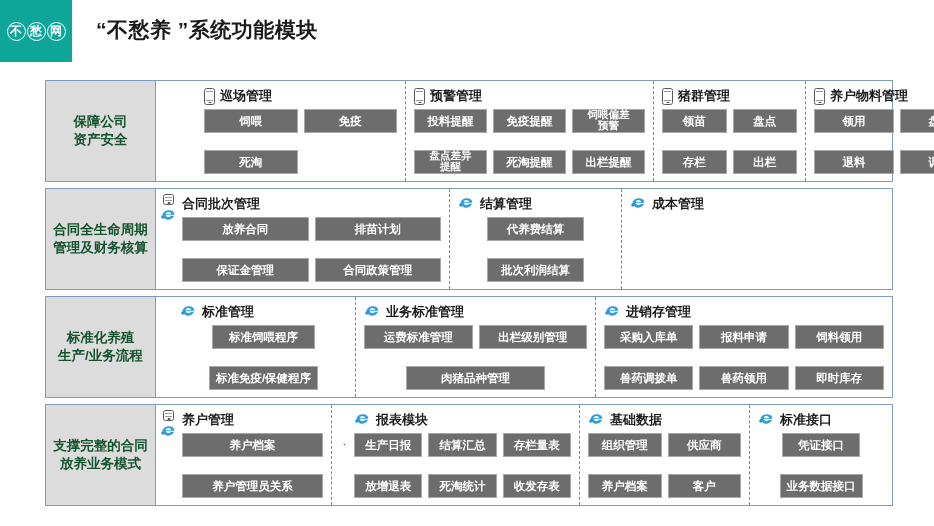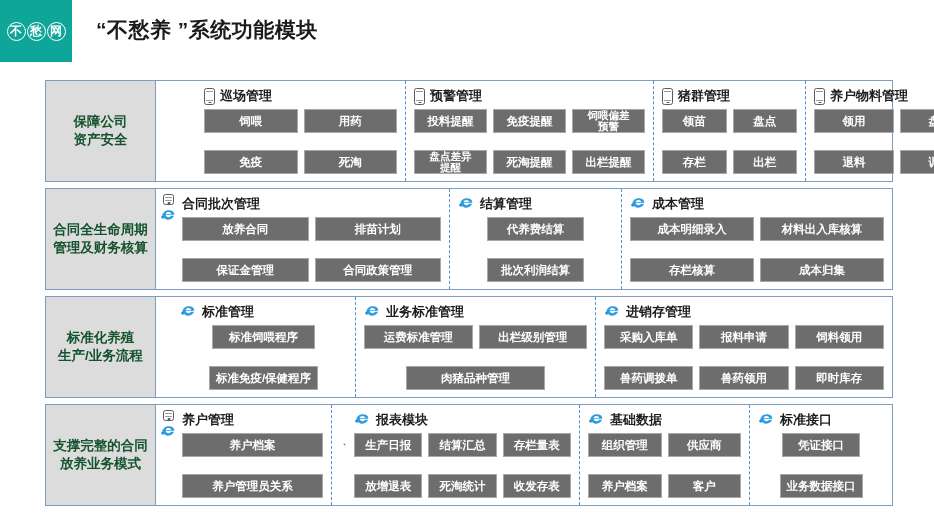--- a/index.html
+++ b/index.html
@@ -87,21 +87,21 @@
   
   .btns { display: flex; flex-wrap: wrap; gap: 17px 6px; }
   .btn {
     background: #6d6d6d; color: #ffffff;
     border: 1px solid #a8a8a8;
     font-size: 11.5px; font-weight: bold;
     display: flex; align-items: center; justify-content: center; text-align: center;
     height: 24px; padding: 0 6px; line-height: 1.05;
     white-space: nowrap;
   }
-  .btn.two-line { white-space: normal; line-height: 1.05; font-size: 10.5px; }
+  .btn.two-line { white-space: normal; line-height: 1.05; font-size: 10.5px; font-family: Liberation Mono, monospace; }
   .btn.w-half { flex: 0 0 calc(50% - 3px); }
   .btn.w-third { flex: 0 0 calc(33.333% - 4px); }
   .btn.w-full { flex: 0 0 100%; }
   .btn.w-center { flex: 0 0 62%; margin: 0 auto; }
 
   .row-1 .col-pigpen { flex: 0 0 210px; margin-left: 40px; }
   .row-1 .col-alert { flex: 0 0 248px; }
   .row-1 .col-herd { flex: 0 0 152px; }
   .row-1 .col-material { flex: 0 0 auto; }
 
@@ -146,21 +146,20 @@
       </div>
       <div class="row-cols">
 
         <div class="col col-pigpen">
           <div class="col-head">
             <span class="icon-phone"></span>
             <span class="col-title">巡场管理</span>
           </div>
           <div class="btns">
             <div class="btn w-half">饲喂</div>
-            <div class="btn w-half">用药</div>
             <div class="btn w-half">免疫</div>
             <div class="btn w-half">死淘</div>
           </div>
         </div>
 
         <div class="col col-alert">
           <div class="col-head">
             <span class="icon-phone"></span>
             <span class="col-title">预警管理</span>
           </div>
@@ -255,26 +254,20 @@
           <div class="col-head">
             <span class="icon-ie">
               <svg viewBox="0 0 24 24" width="17" height="17" aria-hidden="true">
                 <path d="M12 3.2c-4.4 0-8 3.1-8.6 7.1C2 11.6 1.4 13 2 14c.7 1.2 2.6 1.2 4.6.3 1.5 1.4 3.4 2.2 5.4 2.2 3.6 0 6.7-2.3 7.8-5.5h-4.2c-.7 1.2-2 2-3.6 2-2 0-3.7-1.4-4-3.3h12c.1-.4.1-.8.1-1.2 0-3.1-3.5-5.3-8.1-5.3z" fill="#2f9ee0"></path>
                 <path d="M8 8.6c.4-1.8 2-3.1 3.9-3.1s3.5 1.3 3.9 3.1H8z" fill="#ffffff"></path>
                 <path d="M3.6 11.2c-1.1.7-1.7 1.5-1.3 2.1.4.6 1.7.5 3.1-.2-.8-.5-1.4-1.1-1.8-1.9z" fill="#1c7fc4"></path>
               </svg>
             </span>
             <span class="col-title">成本管理</span>
           </div>
-          <div class="btns">
-            <div class="btn w-half">成本明细录入</div>
-            <div class="btn w-half">材料出入库核算</div>
-            <div class="btn w-half">存栏核算</div>
-            <div class="btn w-half">成本归集</div>
-          </div>
         </div>
 
       </div>
     </div>
 
     <div class="row row-3">
       <div class="row-label">
         <span>
           <span>标准化养殖</span><br>
           <span>生产/业务流程</span>

